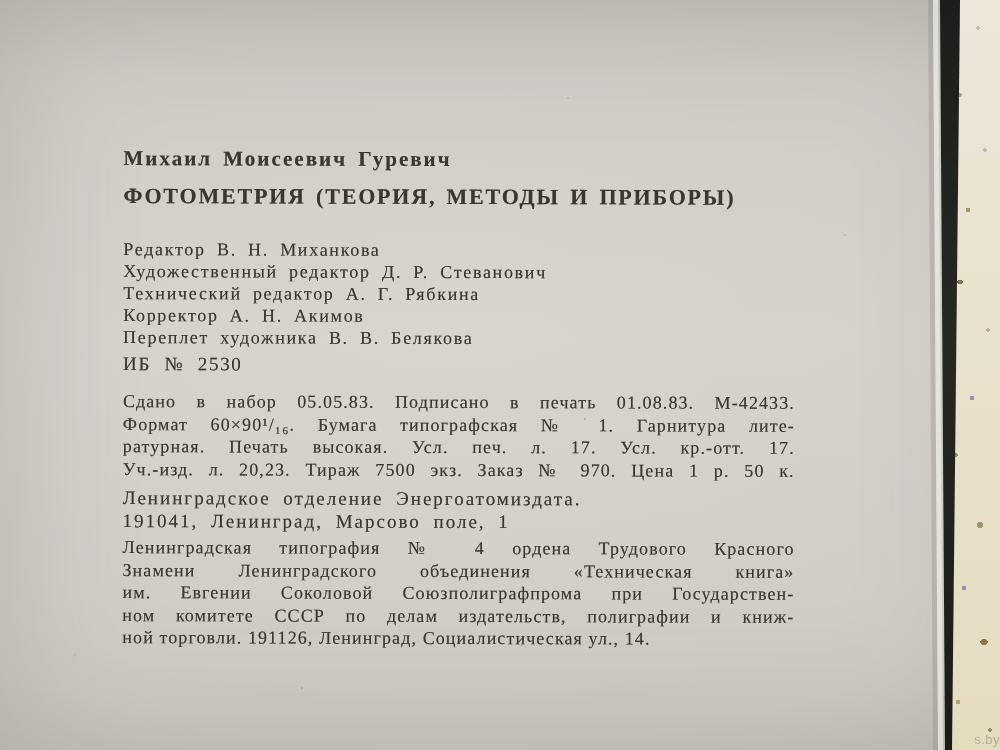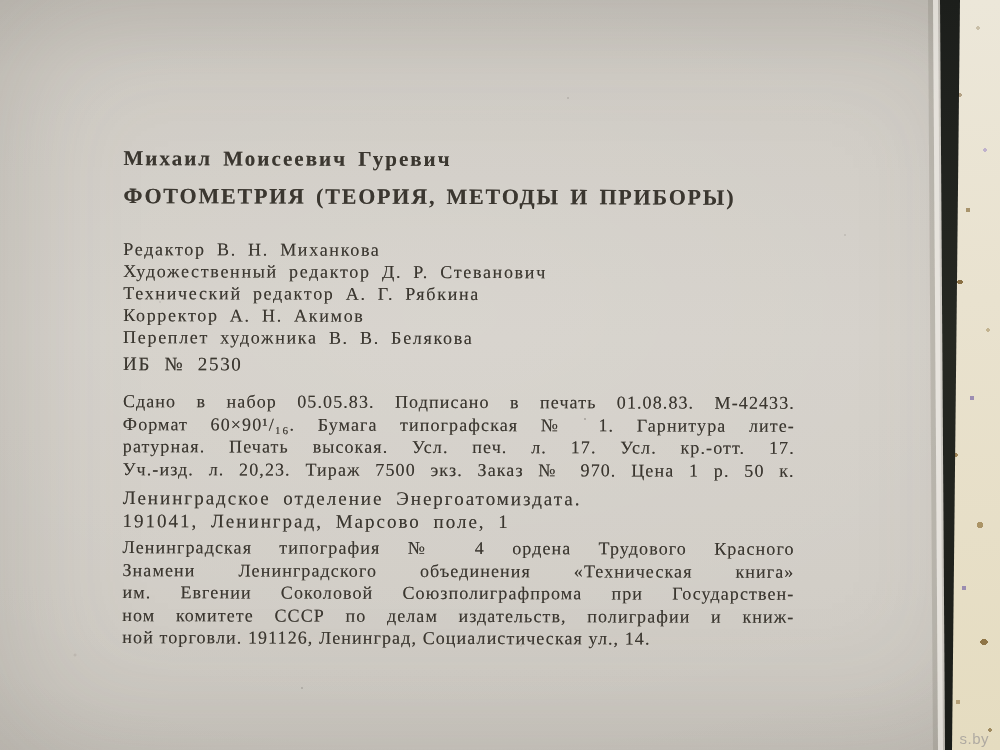--- a/index.html
+++ b/index.html
@@ -126,23 +126,23 @@
   .printer {
     position: absolute; top: 537px; left: 0;
     width: 672px;
     font-size: 18px; line-height: 22.5px; letter-spacing: 1.1px;
   }
   .jline { text-align: justify; text-align-last: justify; }
   .lline { text-align: left; }
 
   .watermark {
     position: absolute;
-    right: 11px; bottom: 3px;
+    right: 0; bottom: 3px;
     font-family: "Liberation Sans", sans-serif;
-    font-size: 15px;
+    font-size: 13px;
     color: rgba(95, 95, 115, 0.40);
     letter-spacing: 0.5px;
   }
 </style>
 </head>
 <body>
 
 <div class="photo">
 
   <div class="table-surface"></div>

